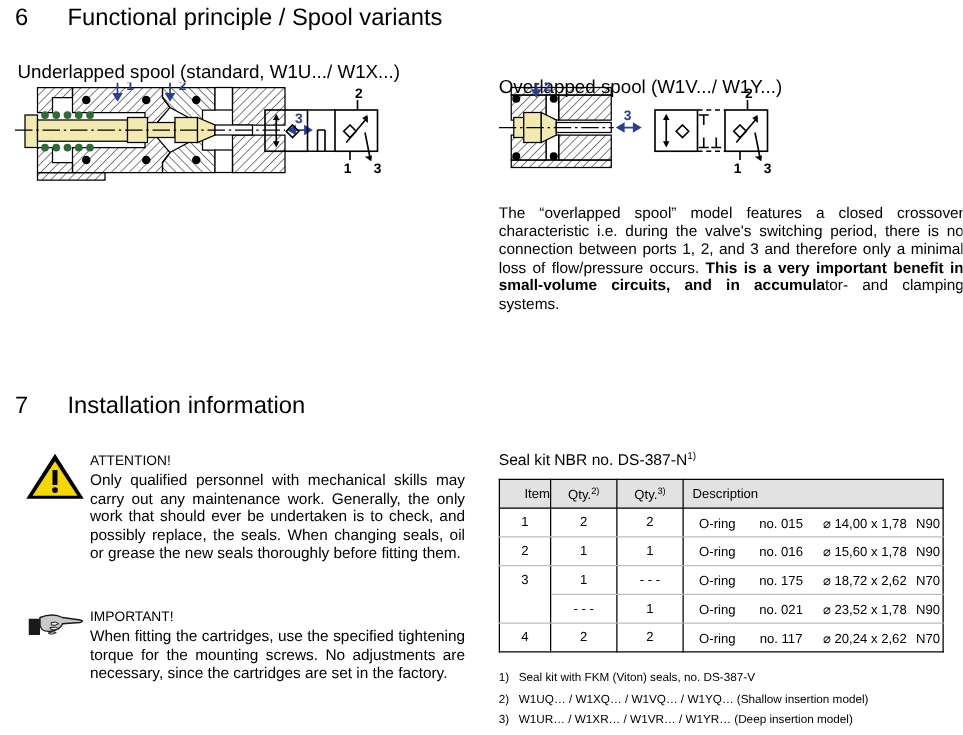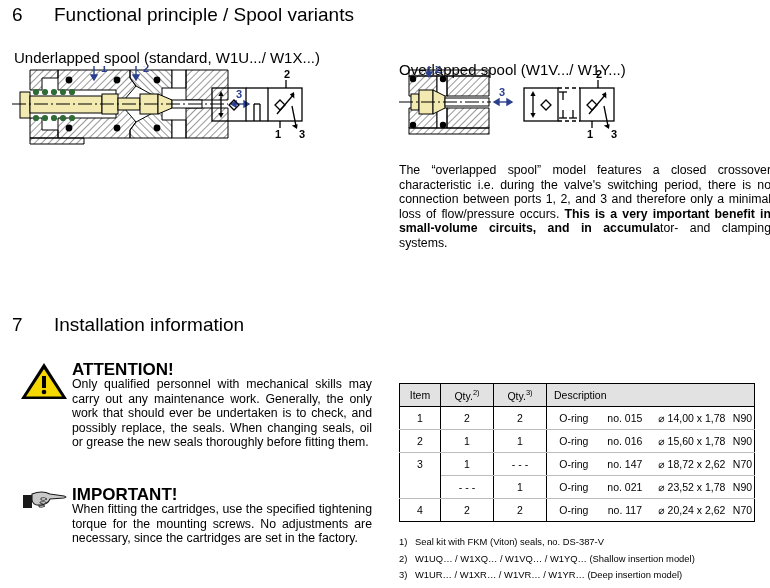--- a/index.html
+++ b/index.html
@@ -14,21 +14,21 @@
   .sec-head{position:absolute;display:flex;align-items:baseline;}
   .sec-num{font-size:19px;width:42px;display:inline-block;}
   .sec-title{font-size:19px;}
 
   .sub-head{position:absolute;font-size:15px;}
 
   
   .para{position:absolute;font-size:12.3px;line-height:14.6px;text-align:justify;}
   .para b{font-weight:bold;}
 
-  .note-title{font-weight:bold;font-size:17px;line-height:15px;}
+  .note-title{font-weight:normal;font-size:11px;line-height:15px;}
   .note-body{font-size:12.3px;line-height:14.6px;text-align:justify;}
 
   
   .tbl-title{position:absolute;font-size:12.5px;}
   .tbl-title sup{font-size:8px;vertical-align:super;}
   table.seal{position:absolute;border-collapse:collapse;font-size:10.5px;}
   table.seal td,table.seal th{
     border-left:1px solid #000;border-right:1px solid #000;
     padding:0;height:22px;font-weight:normal;
   }
@@ -260,25 +260,28 @@
     <path d="M10,7 q10,-4 18,0 l14,2 q4,1 0,2 l-14,1 q-2,5 -9,6 q-8,1 -9,-5 Z" fill="#c9c9c9" stroke="#1a1a1a" stroke-width="1.1"></path>
     <path d="M19,11 q4,-1 6,1 q-3,2 -6,1 Z" fill="#f0f0f0" stroke="#1a1a1a" stroke-width="0.8"></path>
     <path d="M18,15 q5,-1 7,1 q-4,2 -7,0 Z" fill="#f0f0f0" stroke="#1a1a1a" stroke-width="0.8"></path>
     <path d="M17,19 q4,-1 6,0 q-3,2 -6,1 Z" fill="#f0f0f0" stroke="#1a1a1a" stroke-width="0.8"></path>
   </svg>
   <div style="position:absolute;left:72px;top:487px;width:300px;">
     <div class="note-title">IMPORTANT!</div>
     <div class="note-body">When fitting the cartridges, use the specified tightening torque for the mounting screws. No adjustments are necessary, since the cartridges are set in the factory.</div>
   </div>
 
+  <div class="tbl-title" style="left:399px;top:360px;">
+    <span>Seal kit NBR no. DS-387-N</span><sup>1)</sup>
+  </div>
 
   <table class="seal" style="left:399px;top:383px;width:356px;">
     <thead>
       <tr>
-        <th class="c" style="width:40px;"><span>Item</span></th>
+        <th class="c" style="width:40px;text-align:right;"><span>Item</span></th>
         <th class="c" style="width:52px;"><span>Qty.</span><sup>2)</sup></th>
         <th class="c" style="width:52px;"><span>Qty.</span><sup>3)</sup></th>
         <th><span>Description</span></th>
       </tr>
     </thead>
     <tbody>
       <tr>
         <td>1</td>
         <td>2</td>
         <td>2</td>
@@ -292,21 +295,21 @@
         <td>1</td>
         <td class="desc">
           <span class="d1">O-ring</span><span class="d2">no. 016</span><span class="d3">⌀ 15,60 x 1,78</span><span>N90</span>
         </td>
       </tr>
       <tr class="sub">
         <td style="border-bottom:none;">3</td>
         <td>1</td>
         <td>- - -</td>
         <td class="desc">
-          <span class="d1">O-ring</span><span class="d2">no. 147</span><span class="d3">⌀ 18,72 x 2,62</span><span>N70</span>
+          <span class="d1">O-ring</span><span class="d2">no. 175</span><span class="d3">⌀ 18,72 x 2,62</span><span>N70</span>
         </td>
       </tr>
       <tr>
         <td></td>
         <td>- - -</td>
         <td>1</td>
         <td class="desc">
           <span class="d1">O-ring</span><span class="d2">no. 021</span><span class="d3">⌀ 23,52 x 1,78</span><span>N90</span>
         </td>
       </tr>

